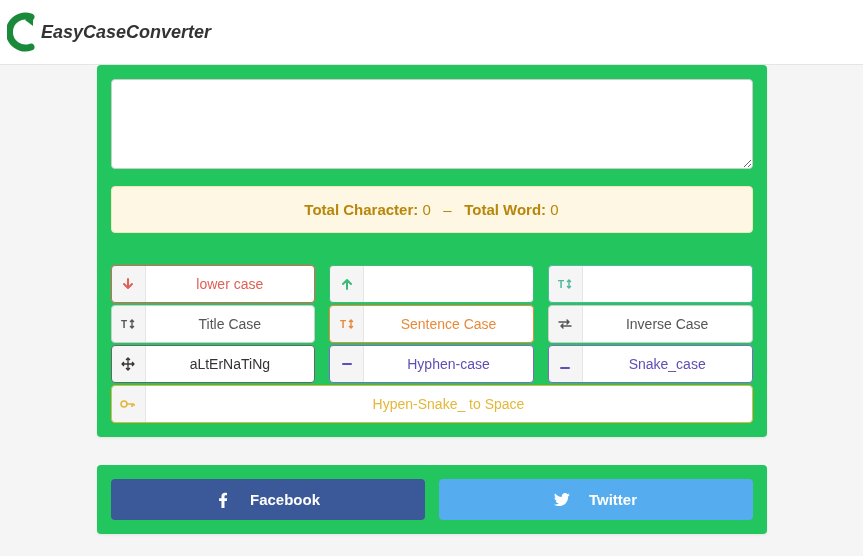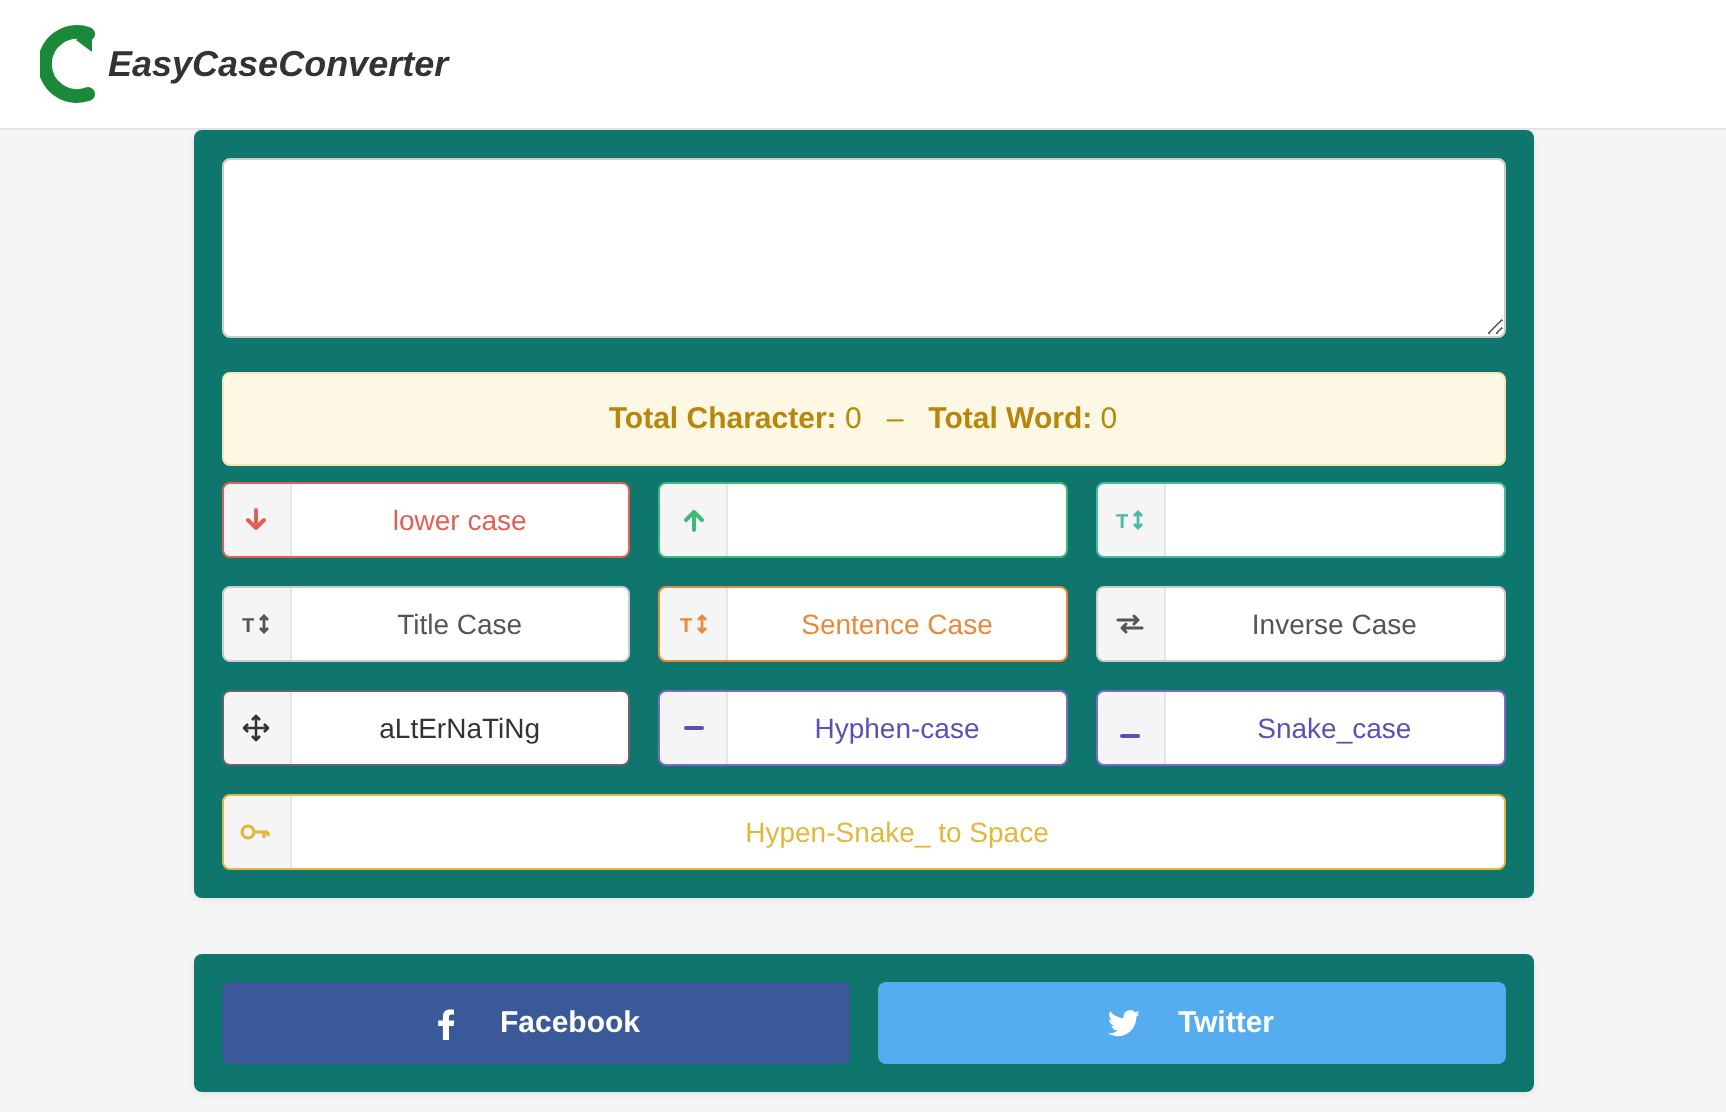--- a/index.html
+++ b/index.html
@@ -1,25 +1,25 @@
 <!DOCTYPE html>
 <html><head>
 <meta charset="utf-8">
 <style>
 * { box-sizing: border-box; margin: 0; padding: 0; }
 body { font-family: -apple-system, Helvetica, Arial, sans-serif; background: #f5f5f5; font-size: 14px; }
-.navbar { background: #fff; border-bottom: 1px solid #e5e5e5; padding: 8px 20px; height: 65px; display: flex; align-items: center; }
+.navbar { background: #fff; border-bottom: 1px solid #e5e5e5; padding: 8px 7px; height: 65px; display: flex; align-items: center; }
 .logo { display: flex; align-items: center; gap: 4px; }
 .logo-text { font-size: 18px; font-weight: 600; color: #333; font-style: italic; }
 .container { max-width: 700px; margin: 0 auto; padding: 0 15px; }
-.card { background: #0f766e; border-radius: 4px; box-shadow: 0 1px 3px rgba(0,0,0,0.08); padding: 14px; margin-bottom: 28px; }
+.card { background: #22c55e; border-radius: 4px; box-shadow: 0 1px 3px rgba(0,0,0,0.08); padding: 14px; margin-bottom: 28px; }
 .textarea { width: 100%; height: 90px; border: 1px solid #ccc; border-radius: 4px; padding: 8px; resize: vertical; font-size: 14px; }
 .stats { background: #fdf7e3; border: 1px solid #f3e7b5; border-radius: 4px; padding: 14px; text-align: center; margin-top: 14px; color: #b8860b; font-size: 15px; }
 .stats strong { font-weight: 700; }
-.btn-grid { display: grid; grid-template-columns: repeat(3, 1fr); gap: 14px 14px; margin-top: 8px; }
+.btn-grid { display: grid; grid-template-columns: repeat(3, 1fr); gap: 2px 14px; margin-top: 32px; }
 .btn-full { grid-column: 1 / -1; }
 .cbtn { display: flex; align-items: stretch; border: 1px solid; border-radius: 4px; background: #fff; cursor: pointer; overflow: hidden; font-size: 14px; height: 38px; }
 .cbtn .ic { width: 34px; display: flex; align-items: center; justify-content: center; background: rgba(0,0,0,0.04); border-right: 1px solid rgba(0,0,0,0.06); }
 .cbtn .lb { flex: 1; display: flex; align-items: center; justify-content: center; }
 .c-red { border-color: #e06055; color: #e06055; }
 .c-green { border-color: #3fb978; color: #3fb978; }
 .c-teal { border-color: #4db8a0; color: #4db8a0; }
 .c-gray { border-color: #ccc; color: #555; }
 .c-orange { border-color: #e88a3c; color: #e88a3c; }
 .c-dark { border-color: #666; color: #333; }

